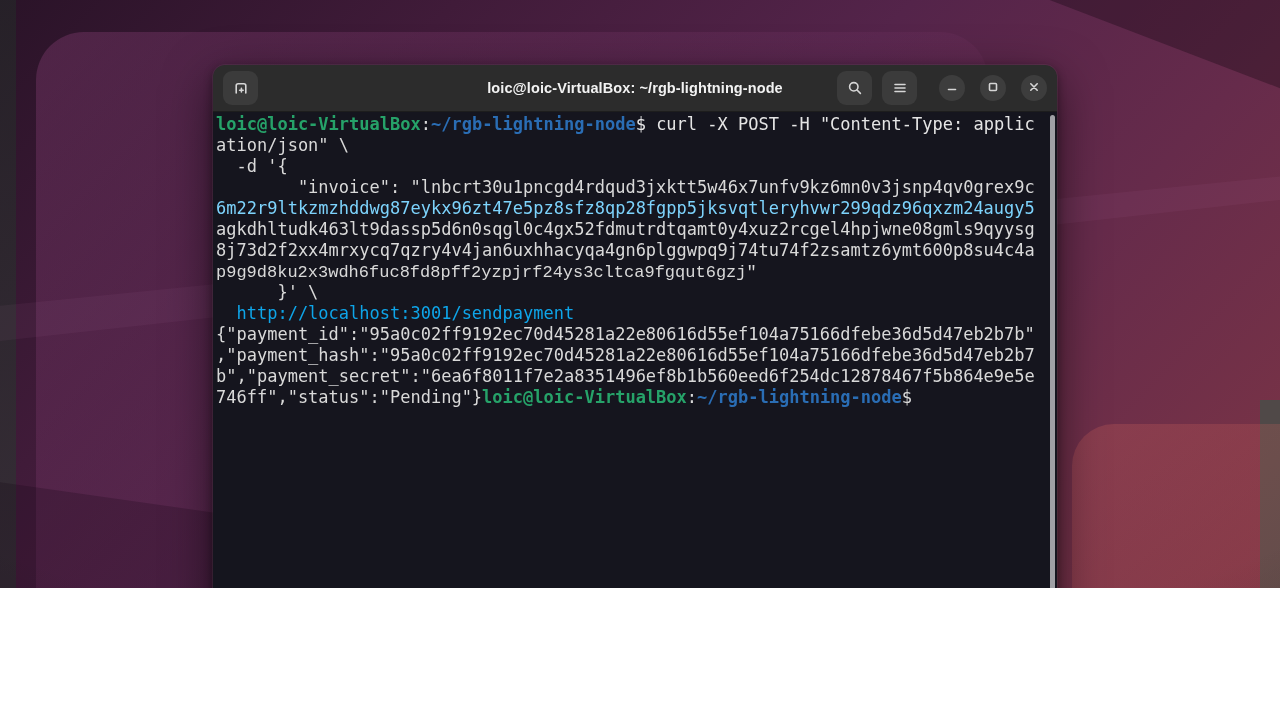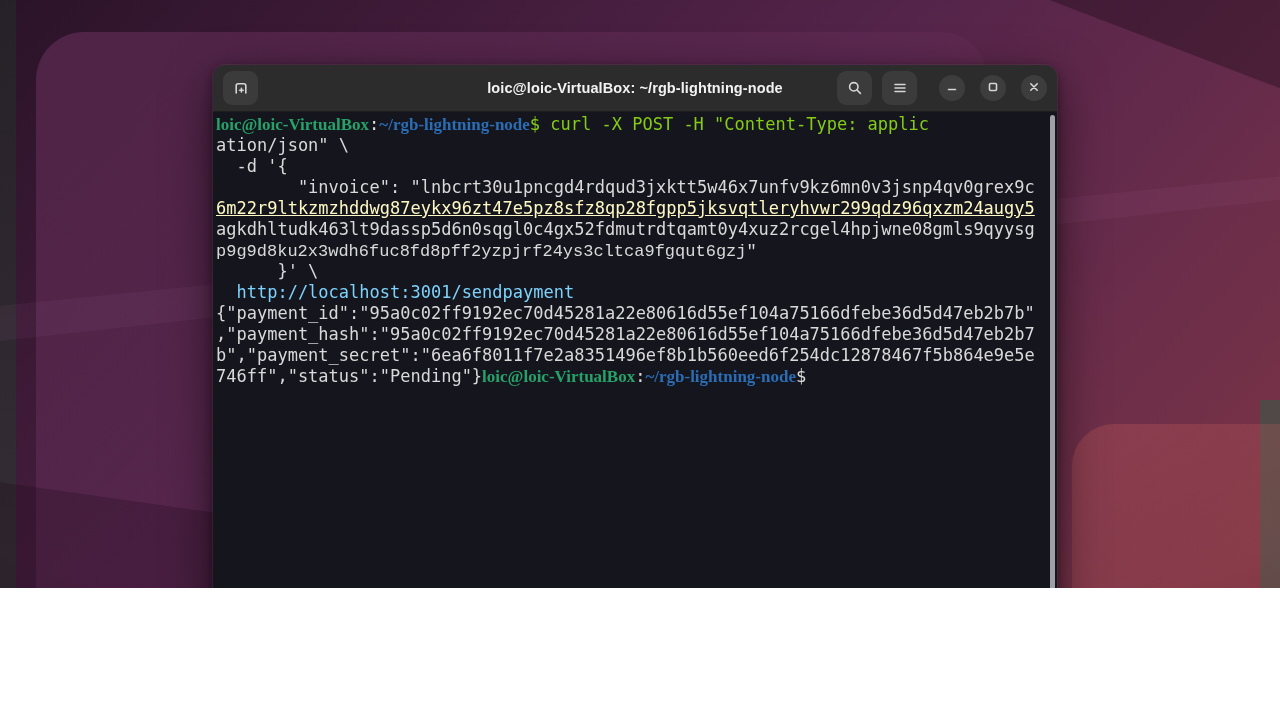--- a/index.html
+++ b/index.html
@@ -39,21 +39,21 @@
   .wc-group{display:flex;align-items:center;gap:15px;margin-left:12px;}
   .circle-btn{width:26px;height:26px;border-radius:50%;background:var(--circle-bg);
     display:flex;align-items:center;justify-content:center;border:none;padding:0;cursor:pointer;}
   .icon-stroke{stroke:#d6d6d6;fill:none;stroke-width:1.6;stroke-linecap:round;}
 
   
   .term{flex:1;background:var(--terminal-bg);position:relative;
     font-family:"DejaVu Sans Mono",monospace;font-size:17px;line-height:21px;
     padding:2px 0 0 3px;box-sizing:border-box;overflow:hidden;}
   .term-line{white-space:pre;height:21px;color:var(--term-fg);}
-  .term-line span.bold{font-weight:bold;font-family:Liberation Serif, serif;}
+  .term-line span.bold{font-weight:bold;}
   .scrollbar{position:absolute;right:2px;top:3px;bottom:3px;width:5px;border-radius:3px;
     background:var(--scrollbar);opacity:.88;}
 </style>
 </head>
 <body>
 
 <div class="desktop">
   <div class="wp-shape wp-left-strip"></div>
   <div class="wp-shape wp-rect1"></div>
   <div class="wp-shape wp-diag2"></div>
@@ -113,29 +113,30 @@
                 <path class="icon-stroke" d="M2.8 2.8 L9.2 9.2 M9.2 2.8 L2.8 9.2"></path>
               </svg>
             </span>
           </button>
         </div>
       </div>
     </div>
 
     <div class="term">
       <div id="term-lines">
-          <div class="term-line"><span class="bold" style="color: rgb(38, 162, 105);">loic@loic-VirtualBox</span><span style="color: rgb(217, 217, 217);">:</span><span class="bold" style="color: rgb(42, 109, 180);">~/rgb-lightning-node</span><span style="color: #84cc16;">$ curl -X POST -H "Content-Type: applic</span></div>
+          <div class="term-line"><span class="bold" style="color: rgb(38, 162, 105);">loic@loic-VirtualBox</span><span style="color: rgb(217, 217, 217);">:</span><span class="bold" style="color: rgb(42, 109, 180);">~/rgb-lightning-node</span><span style="color: #e5e5e5;">$ curl -X POST -H "Content-Type: applic</span></div>
           <div class="term-line"><span style="color: rgb(217, 217, 217);">ation/json" \</span></div>
           <div class="term-line"><span style="color: rgb(217, 217, 217);">  -d '{</span></div>
           <div class="term-line"><span style="color: rgb(217, 217, 217);">        "invoice": "lnbcrt30u1pncgd4rdqud3jxktt5w46x7unfv9kz6mn0v3jsnp4qv0grex9c</span></div>
-          <div class="term-line"><span style="color: #fef9c3; text-decoration: underline;">6m22r9ltkzmzhddwg87eykx96zt47e5pz8sfz8qp28fgpp5jksvqtleryhvwr299qdz96qxzm24augy5</span></div>
+          <div class="term-line"><span style="color: #7dd3fc;">6m22r9ltkzmzhddwg87eykx96zt47e5pz8sfz8qp28fgpp5jksvqtleryhvwr299qdz96qxzm24augy5</span></div>
           <div class="term-line"><span style="color: rgb(217, 217, 217); text-align: center;">agkdhltudk463lt9dassp5d6n0sqgl0c4gx52fdmutrdtqamt0y4xuz2rcgel4hpjwne08gmls9qyysg</span></div>
+          <div class="term-line"><span style="color: rgb(217, 217, 217);">8j73d2f2xx4mrxycq7qzry4v4jan6uxhhacyqa4gn6plggwpq9j74tu74f2zsamtz6ymt600p8su4c4a</span></div>
           <div class="term-line"><span style="color: rgb(217, 217, 217); font-family: Liberation Mono, monospace;">p9g9d8ku2x3wdh6fuc8fd8pff2yzpjrf24ys3cltca9fgqut6gzj"</span></div>
           <div class="term-line"><span style="color: rgb(217, 217, 217);">      }' \</span></div>
-          <div class="term-line"><span style="color: #7dd3fc;">  http://localhost:3001/sendpayment</span></div>
+          <div class="term-line"><span style="color: #0ea5e9;">  http://localhost:3001/sendpayment</span></div>
           <div class="term-line"><span style="color: rgb(217, 217, 217);">{"payment_id":"95a0c02ff9192ec70d45281a22e80616d55ef104a75166dfebe36d5d47eb2b7b"</span></div>
           <div class="term-line"><span style="color: rgb(217, 217, 217);">,"payment_hash":"95a0c02ff9192ec70d45281a22e80616d55ef104a75166dfebe36d5d47eb2b7</span></div>
           <div class="term-line"><span style="color: rgb(217, 217, 217);">b","payment_secret":"6ea6f8011f7e2a8351496ef8b1b560eed6f254dc12878467f5b864e9e5e</span></div>
           <div class="term-line"><span style="color: rgb(217, 217, 217);">746ff","status":"Pending"}</span><span class="bold" style="color: rgb(38, 162, 105);">loic@loic-VirtualBox</span><span style="color: rgb(217, 217, 217);">:</span><span class="bold" style="color: rgb(42, 109, 180);">~/rgb-lightning-node</span><span style="color: rgb(217, 217, 217);">$</span></div>
         </div>
       <div class="scrollbar"></div>
     </div>
   </div>
 </div>
 

